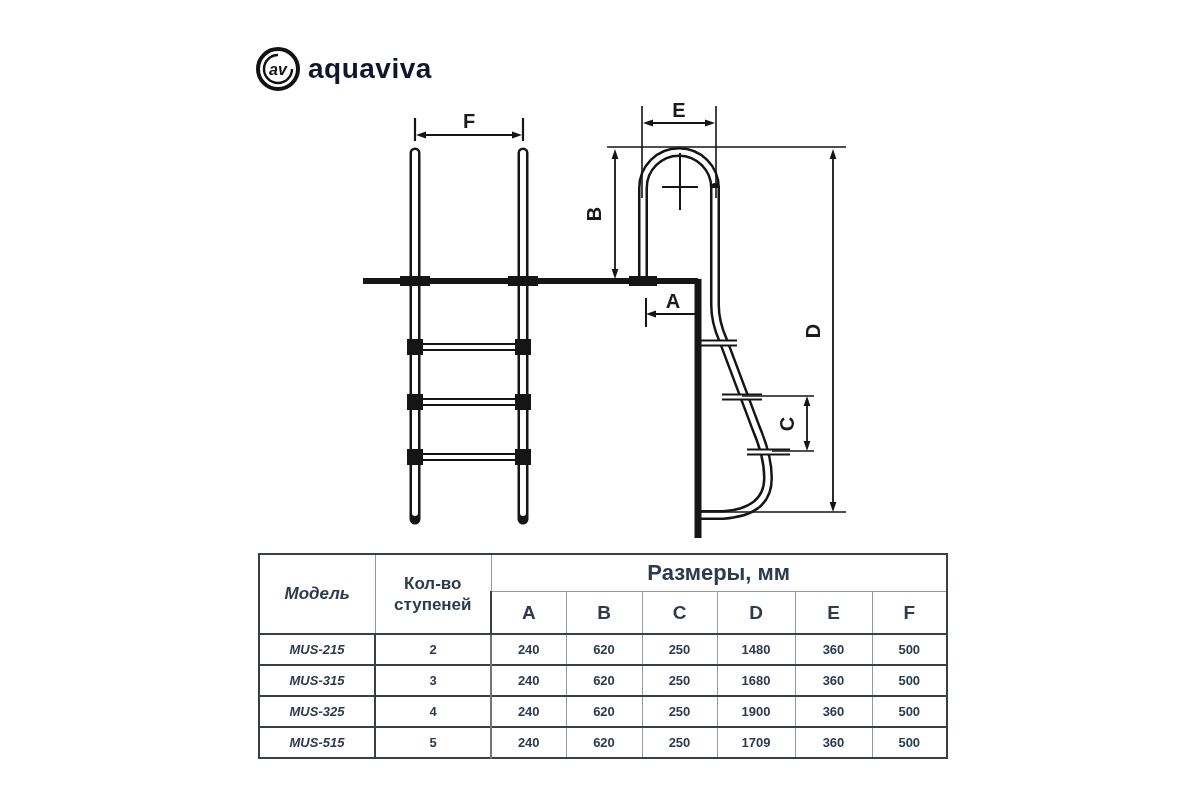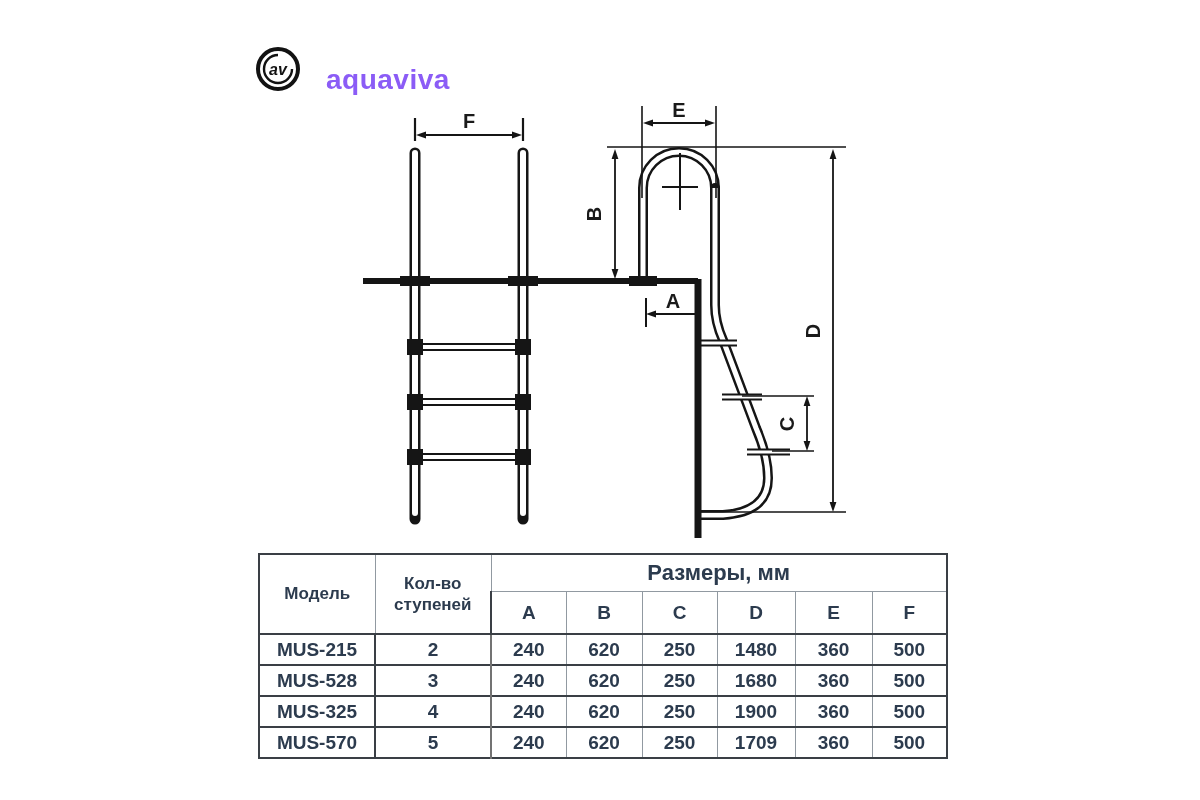--- a/index.html
+++ b/index.html
@@ -1,44 +1,44 @@
 <!DOCTYPE html>
 <html><head>
 <meta charset="utf-8">
 <style>
   html,body{margin:0;padding:0;}
   body{
     width:1200px;height:800px;position:relative;background:#ffffff;
     font-family:"Liberation Sans", sans-serif;overflow:hidden;
   }
   
-  .logo{position:absolute;left:252px;top:44px;display:flex;align-items:flex-end;gap:24px;}
-  .logo-word{font-size:28px;font-weight:bold;color:#8b5cf6;letter-spacing:.5px;line-height:1;}
+  .logo{position:absolute;left:252px;top:44px;display:flex;align-items:center;gap:6px;}
+  .logo-word{font-size:28px;font-weight:bold;color:#0f172a;letter-spacing:.5px;line-height:1;}
   
   .diagram-svg{position:absolute;left:0;top:0;pointer-events:none;}
   .dim-label{font-family:"Liberation Sans",sans-serif;font-size:20px;font-weight:bold;fill:#1a1a1a;}
   
   .spec-table-wrap{position:absolute;left:258px;top:553px;}
   table.spec{
     border-collapse:collapse;table-layout:fixed;width:690px;
     font-family:"Liberation Sans",sans-serif;color:#2c3b4e;background:#fff;
   }
   table.spec{border:2px solid #3a3f45;}
   table.spec th, table.spec td{
     padding:0;text-align:center;vertical-align:middle;
     border-left:1px solid #9199a1;font-weight:bold;
   }
-  table.spec .col-model{border-left:none;}
+  table.spec .col-model{border-left:none;font-style:italic;}
   th.h-model, th.h-steps{font-size:17px;line-height:1.25;}
   th.h-steps{border-left:2px solid #3a3f45;}
   th.h-sizes{font-size:22px;height:36px;border-left:2px solid #3a3f45;border-bottom:1px solid #9199a1;}
   tr.dim-letters th{font-size:19px;height:41px;}
   tr.dim-letters th:first-child{border-left:2px solid #3a3f45;}
   tbody tr{border-top:2px solid #3a3f45;}
-  tbody td{font-size:19px;height:29px;}
+  tbody td{font-size:13px;height:29px;}
   tbody td.cell-steps{border-left:2px solid #3a3f45;}
   tbody td.cell-a{border-left:2px solid #737373;}
 </style>
 </head>
 <body>
 
 <div class="logo">
   <svg width="50" height="50" viewBox="0 0 50 50">
     <circle cx="26" cy="25" r="20" fill="none" stroke="#121212" stroke-width="4"></circle>
     <path d="M26,11 A14,14 0 1 0 40,25" fill="none" stroke="#121212" stroke-width="2.4"></path>
@@ -201,41 +201,41 @@
         <td class="col-model">MUS-215</td>
         <td class="cell-steps">2</td>
         <td class="cell-a">240</td>
         <td>620</td>
         <td>250</td>
         <td>1480</td>
         <td>360</td>
         <td>500</td>
       </tr>
       <tr>
-        <td class="col-model">MUS-528</td>
+        <td class="col-model">MUS-315</td>
         <td class="cell-steps">3</td>
         <td class="cell-a">240</td>
         <td>620</td>
         <td>250</td>
         <td>1680</td>
         <td>360</td>
         <td>500</td>
       </tr>
       <tr>
         <td class="col-model">MUS-325</td>
         <td class="cell-steps">4</td>
         <td class="cell-a">240</td>
         <td>620</td>
         <td>250</td>
         <td>1900</td>
         <td>360</td>
         <td>500</td>
       </tr>
       <tr>
-        <td class="col-model">MUS-570</td>
+        <td class="col-model">MUS-515</td>
         <td class="cell-steps">5</td>
         <td class="cell-a">240</td>
         <td>620</td>
         <td>250</td>
         <td>1709</td>
         <td>360</td>
         <td>500</td>
       </tr>
     </tbody>
   </table>

